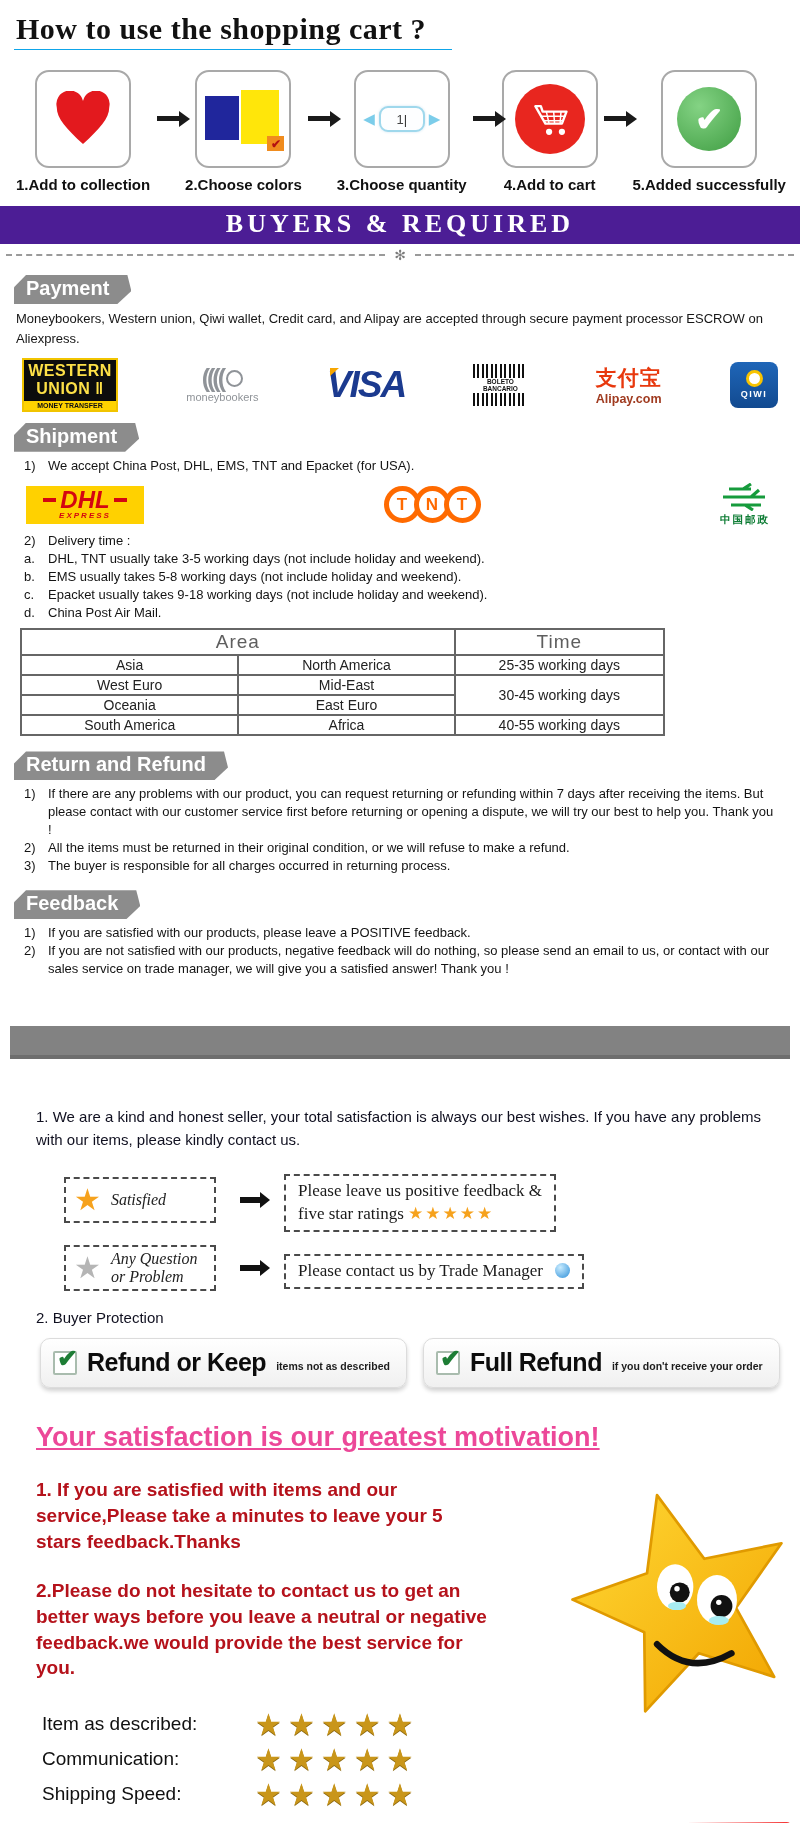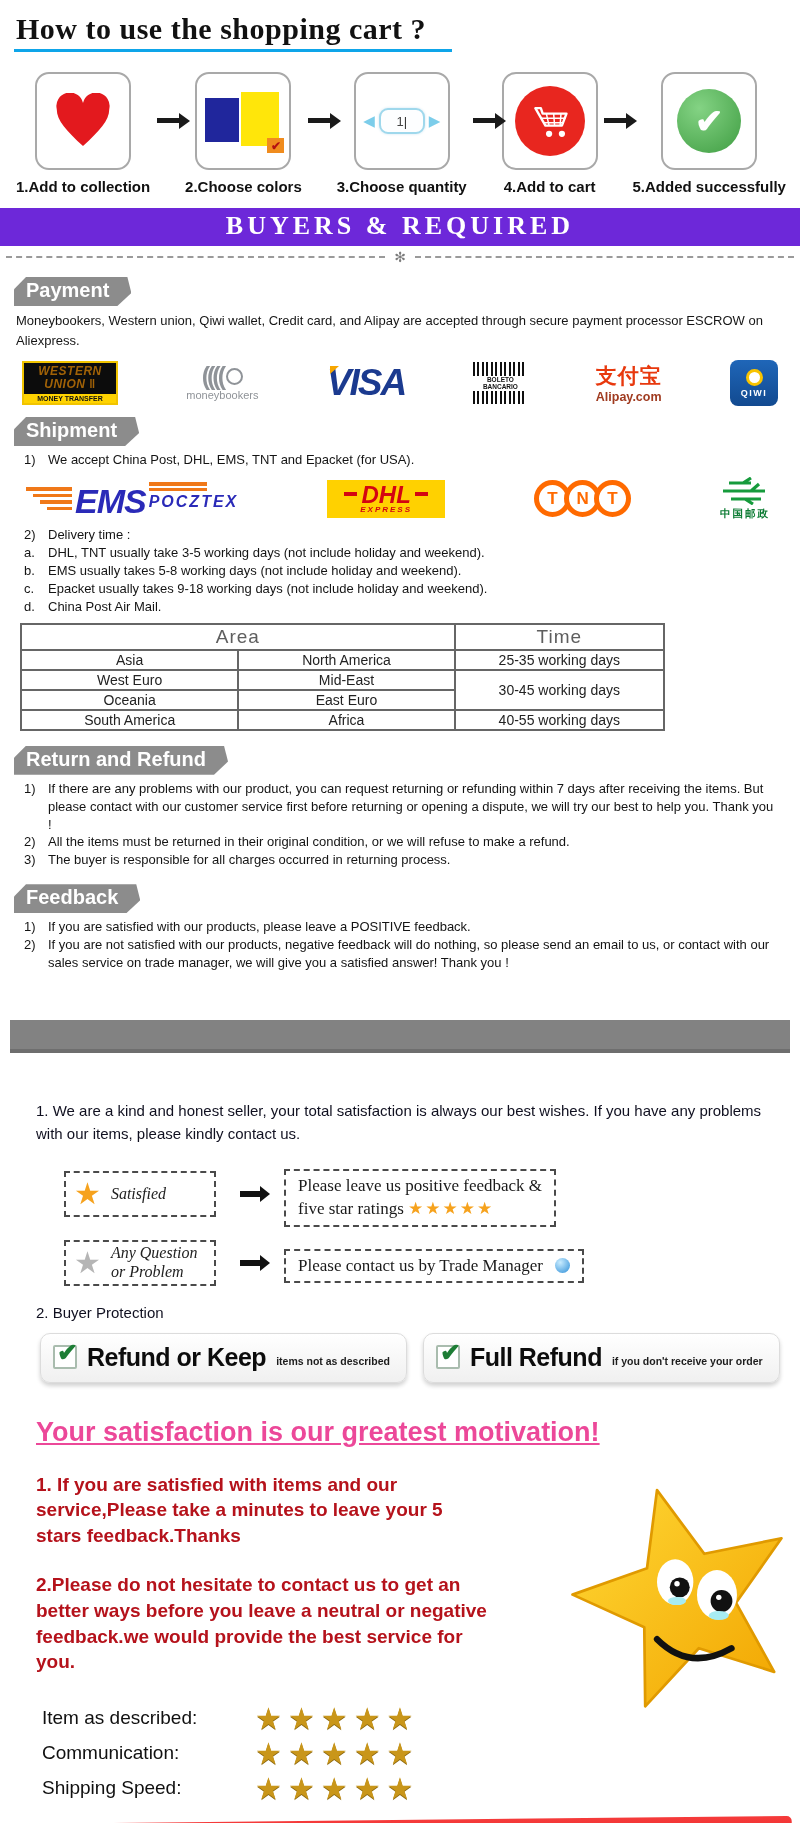--- a/index.html
+++ b/index.html
@@ -1,21 +1,21 @@
 <!DOCTYPE html>
 <html><head>
 <meta charset="utf-8">
 <style>
   * { box-sizing: border-box; margin: 0; padding: 0; }
   body { width: 800px; margin: 0; background: #fff; font-family: "Liberation Sans", sans-serif; }
   .page { position: relative; width: 800px; height: 1823px; background: #fff; overflow: hidden; }
 
   
   .title-wrap { margin: 12px 0 0 14px; }
-  .page-title { display: inline-block; font-family: "Liberation Serif", serif; font-size: 30px; font-weight: 600; color: #111; border-bottom: 3px solid #0ea5e9; padding: 0 26px 3px 2px; letter-spacing: .5px; }
+  .page-title { display: inline-block; font-family: "Liberation Serif", serif; font-size: 30px; font-weight: 600; color: #111; border-bottom: 1px solid #0ea5e9; padding: 0 26px 3px 2px; letter-spacing: .5px; }
 
   
   .steps { display: flex; align-items: flex-start; justify-content: space-between; margin: 20px 14px 0 16px; }
   .step { display: flex; flex-direction: column; align-items: center; }
   .step-card { width: 96px; height: 98px; border: 2px solid #a9a9a9; border-radius: 14px; background: #fff; display: flex; align-items: center; justify-content: center; }
   .step-label { margin-top: 8px; font-size: 15px; font-weight: bold; color: #111; white-space: nowrap; }
   .step-arrow { margin-top: 46px; width: 22px; height: 5px; background: #1a1a1a; position: relative; flex: 0 0 auto; }
   .step-arrow::after { content: ""; position: absolute; left: 100%; top: 50%; transform: translateY(-50%); border-left: 11px solid #1a1a1a; border-top: 8px solid transparent; border-bottom: 8px solid transparent; }
 
   .swatches { position: relative; width: 76px; height: 58px; }
@@ -25,39 +25,39 @@
 
   .qty { display: flex; align-items: center; gap: 4px; }
   .qty-tri { color: #7ccdea; font-size: 15px; }
   .qty-box { width: 46px; height: 26px; border: 2px solid #9fd8ec; border-radius: 9px; display: flex; align-items: center; justify-content: center; font-size: 13px; color: #444; box-shadow: 0 0 3px #cfe6f2; background: #fdfeff; }
   .qty-box .caret { font-weight: 100; color: #333; }
 
   .cart-circle { width: 70px; height: 70px; border-radius: 50%; background: #e8261f; display: flex; align-items: center; justify-content: center; }
   .ok-circle { width: 64px; height: 64px; border-radius: 50%; background: radial-gradient(circle at 35% 30%, #84d384, #3f9d42); display: flex; align-items: center; justify-content: center; color: #fff; font-size: 34px; font-weight: bold; }
 
   
-  .black-banner { margin-top: 13px; background: #6d28d9; color: #fff; text-align: center; font-family: "Liberation Serif", serif; font-size: 26px; font-weight: bold; letter-spacing: 4px; padding: 3px 0 5px; }
+  .black-banner { margin-top: 13px; background: #4c1d95; color: #fff; text-align: center; font-family: "Liberation Serif", serif; font-size: 26px; font-weight: bold; letter-spacing: 4px; padding: 3px 0 5px; }
   .ornament-row { display: flex; align-items: center; margin: 3px 6px 0; }
   .ornament-row .dash { flex: 1; border-top: 2px dashed #9a9a9a; }
   .flourish { padding: 0 9px; font-size: 14px; color: #7c7c7c; }
 
   
   .tag { display: inline-block; background: #8c8c8c; color: #fff; font-size: 20px; font-weight: bold; padding: 2px 22px 4px 12px; margin-left: 14px; clip-path: polygon(0 42%, 12px 0, calc(100% - 4px) 0, 100% 55%, calc(100% - 14px) 100%, 0 100%); }
   .mt-payment { margin-top: 12px; }
   .mt-shipment { margin-top: 11px; }
   .mt-return { margin-top: 15px; }
   .mt-feedback { margin-top: 15px; }
 
   .section-text { font-size: 13px; color: #161616; margin: 5px 16px 0; line-height: 1.5; }
 
   
   .pay-logos { display: flex; align-items: center; justify-content: space-between; margin: 10px 22px 0; }
   .wu { width: 96px; border: 2px solid #f1c400; }
   .wu-top { background: #0c0c0c; padding: 2px 3px 3px; text-align: center; }
-  .wu-top .l { display: block; color: #a16207; font-weight: bold; font-size: 12px; line-height: 1.12; letter-spacing: .5px; font-style: italic; }
+  .wu-top .l { display: block; color: #fde047; font-weight: bold; font-size: 16px; line-height: 1.12; letter-spacing: .5px; }
   .wu-top .l:last-child::after { content: " ‖"; }
   .wu-strip { background: #ffd300; color: #111; font-size: 7px; font-weight: bold; text-align: center; padding: 1px 0; }
   .mb { display: flex; flex-direction: column; align-items: center; color: #8f9398; }
   .mb-top { display: flex; align-items: center; }
   .mb-arcs { font-size: 25px; letter-spacing: -3px; line-height: .9; font-weight: bold; }
   .mb-ring { width: 17px; height: 17px; border: 2.5px solid #8f9398; border-radius: 50%; display: inline-block; margin-left: 3px; }
   .mb-label { font-size: 11px; margin-top: 1px; }
   .visa { font-size: 37px; font-weight: bold; font-style: italic; color: #1b3a8f; letter-spacing: -2px; position: relative; }
   .visa::before { content: ""; position: absolute; left: 3px; top: 4px; border-left: 9px solid #f7a600; border-bottom: 8px solid transparent; }
   .boleto { position: relative; width: 54px; height: 42px; background: #fff; }
@@ -260,34 +260,20 @@
 
   
   <div class="tag mt-shipment">Shipment</div>
   <div class="nlist">
     <div class="nline">
       <span class="n">1)</span>
       <span class="t">We accept China Post, DHL, EMS, TNT and Epacket (for USA).</span>
     </div>
   </div>
   <div class="ship-logos">
-    <div class="ems">
-      <span class="ems-stripes">
-          <i></i>
-          <i></i>
-          <i></i>
-          <i></i>
-        </span>
-      <span class="ems-text">EMS</span>
-      <span class="ems-right">
-        <span class="bar"></span>
-        <span class="bar"></span>
-        <span class="ems-sub">POCZTEX</span>
-      </span>
-    </div>
     <div class="dhl">
       <div class="dhl-main">
         <span class="dhl-line"></span>
         <span class="dhl-text">DHL</span>
         <span class="dhl-line"></span>
       </div>
       <div class="dhl-sub">EXPRESS</div>
     </div>
     <div class="tnt">
       <span class="tnt-c">T</span>

